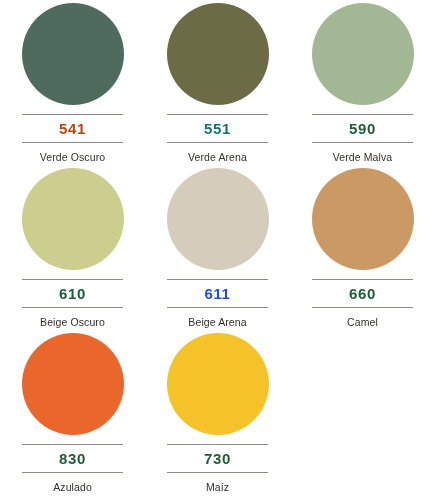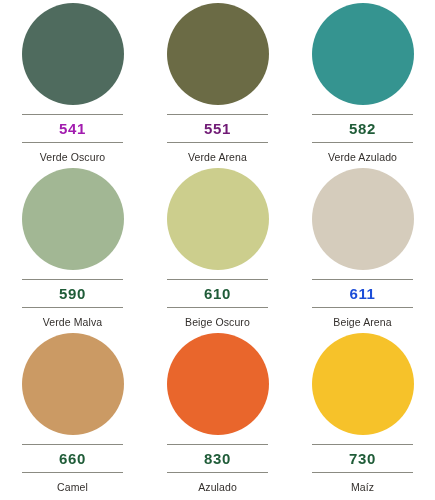--- a/index.html
+++ b/index.html
@@ -73,40 +73,33 @@
   }
 </style>
 </head>
 <body style="background-color: rgb(255, 255, 255);">
 
 <div id="swatch-grid">
 
   <div class="swatch-cell">
     <div class="swatch-circle" style="background-color: rgb(79, 107, 94);"></div>
     <div class="rule rule-top" style="background-color: rgb(139, 139, 130);"></div>
-    <div class="swatch-code" style="color: #a21caf;">541</div>
+    <div class="swatch-code" style="color: #c2410c;">541</div>
     <div class="rule" style="background-color: rgb(139, 139, 130);"></div>
     <div class="swatch-name" style="color: rgb(51, 47, 44);">Verde Oscuro</div>
   </div>
 
   <div class="swatch-cell">
     <div class="swatch-circle" style="background-color: rgb(107, 107, 69);"></div>
     <div class="rule rule-top" style="background-color: rgb(139, 139, 130);"></div>
-    <div class="swatch-code" style="color: #701a75;">551</div>
+    <div class="swatch-code" style="color: #0f766e;">551</div>
     <div class="rule" style="background-color: rgb(139, 139, 130);"></div>
     <div class="swatch-name" style="color: rgb(51, 47, 44);">Verde Arena</div>
   </div>
 
-  <div class="swatch-cell">
-    <div class="swatch-circle" style="background-color: rgb(53, 148, 144);"></div>
-    <div class="rule rule-top" style="background-color: rgb(139, 139, 130);"></div>
-    <div class="swatch-code" style="color: rgb(31, 92, 56);">582</div>
-    <div class="rule" style="background-color: rgb(139, 139, 130);"></div>
-    <div class="swatch-name" style="color: rgb(51, 47, 44);">Verde Azulado</div>
-  </div>
 
   <div class="swatch-cell">
     <div class="swatch-circle" style="background-color: rgb(162, 183, 148);"></div>
     <div class="rule rule-top" style="background-color: rgb(139, 139, 130);"></div>
     <div class="swatch-code" style="color: rgb(31, 92, 56);">590</div>
     <div class="rule" style="background-color: rgb(139, 139, 130);"></div>
     <div class="swatch-name" style="color: rgb(51, 47, 44);">Verde Malva</div>
   </div>
 
   <div class="swatch-cell">

